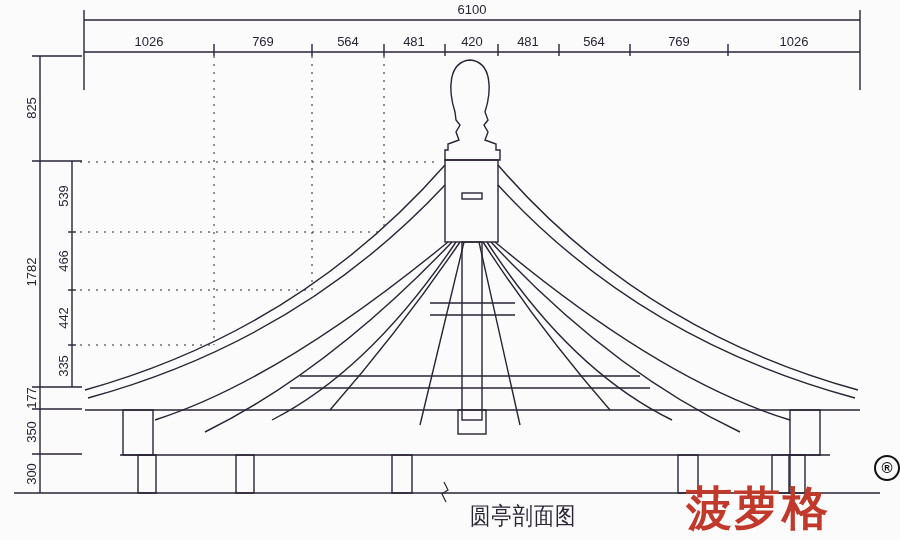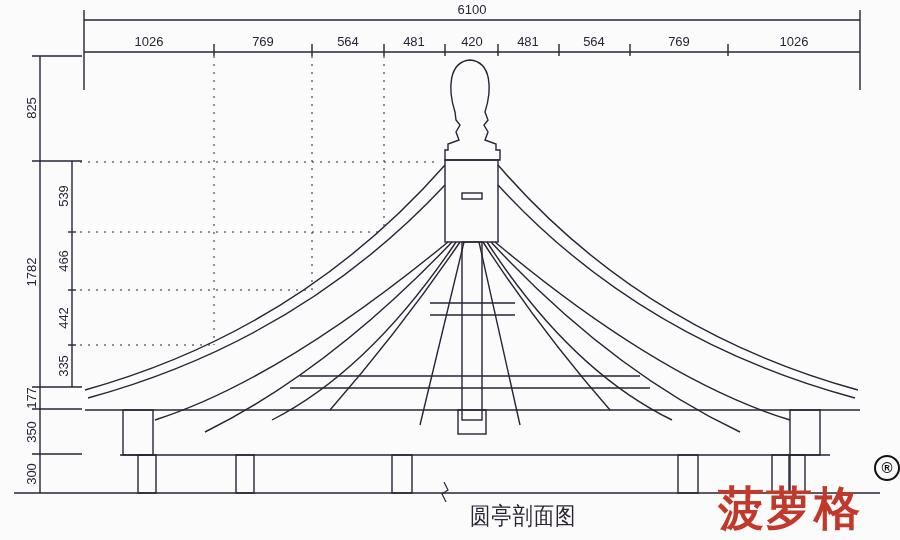--- a/index.html
+++ b/index.html
@@ -1,20 +1,20 @@
 <!DOCTYPE html>
 <html><head>
 <meta charset="utf-8">
 <style>
   html,body{margin:0;padding:0;background:#fbfbfb;}
   body{width:900px;height:540px;overflow:hidden;position:relative;font-family:"Liberation Sans",sans-serif;}
   #canvas{position:absolute;left:0;top:0;width:900px;height:540px;}
   .dimtxt{font-family:"Liberation Sans",sans-serif;font-size:13px;fill:#2a2335;}
   .title{position:absolute;left:470px;top:500px;font-family:"DejaVu Sans",sans-serif;font-size:24px;color:#2a2335;letter-spacing:1px;transform:scaleX(0.85);transform-origin:left;}
-  .brand{position:absolute;left:718px;top:478px;font-family:"DejaVu Sans",sans-serif;font-size:46px;font-weight:bold;letter-spacing:2px;text-align:right;}
+  .brand{position:absolute;left:686px;top:478px;font-family:"DejaVu Sans",sans-serif;font-size:46px;font-weight:bold;letter-spacing:2px;text-align:right;}
   .reg{position:absolute;left:874px;top:455px;width:22px;height:22px;border:2.5px solid #111;border-radius:50%;font-size:15px;font-weight:bold;line-height:22px;text-align:center;color:#111;box-sizing:content-box;}
 </style>
 </head>
 <body>
 
 <svg id="canvas" viewBox="0 0 900 540" xmlns="http://www.w3.org/2000/svg">
   <g stroke="#2a2335" fill="none" stroke-width="1.4">
 
     <g>
       <line x1="84" y1="20" x2="860" y2="20"></line>

